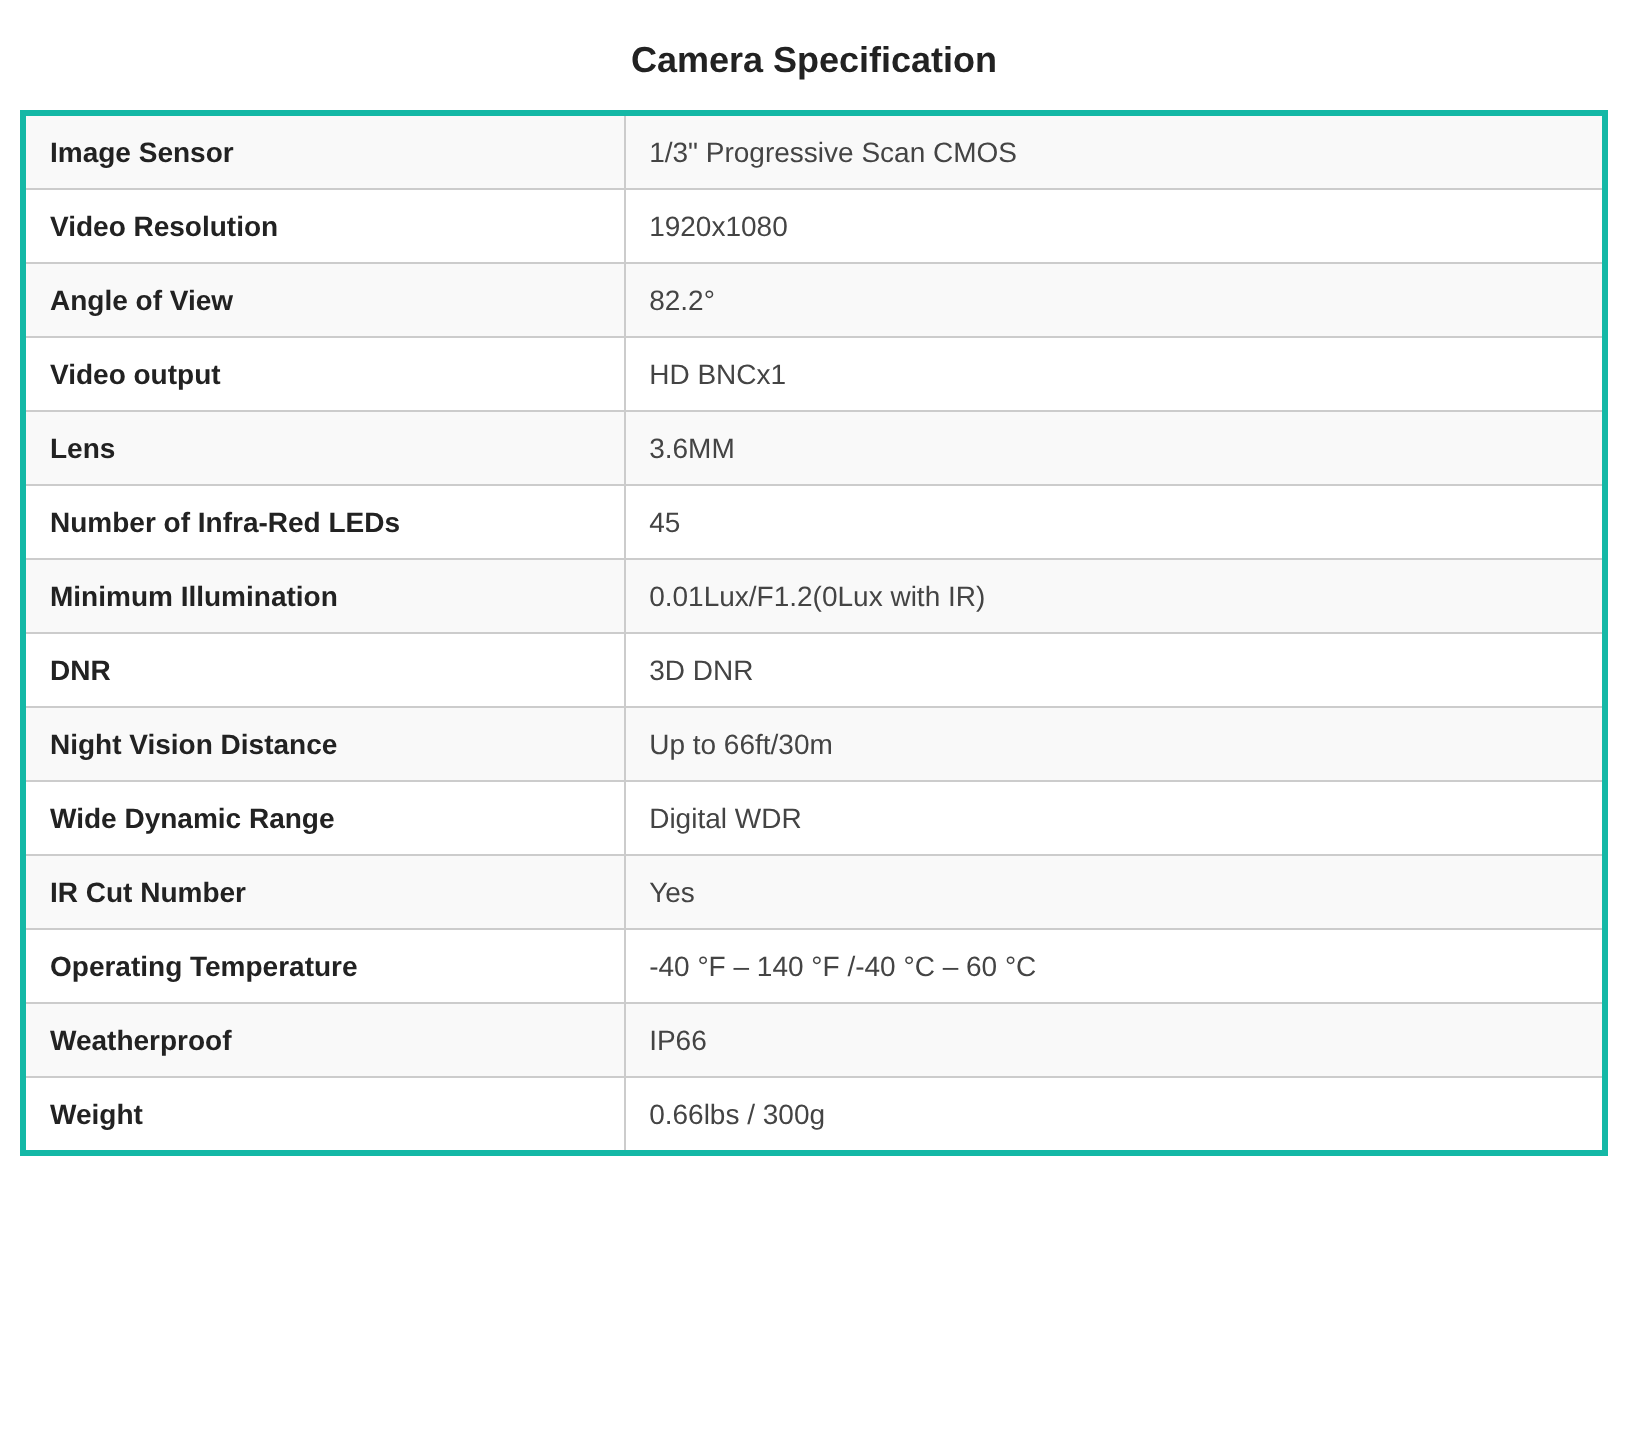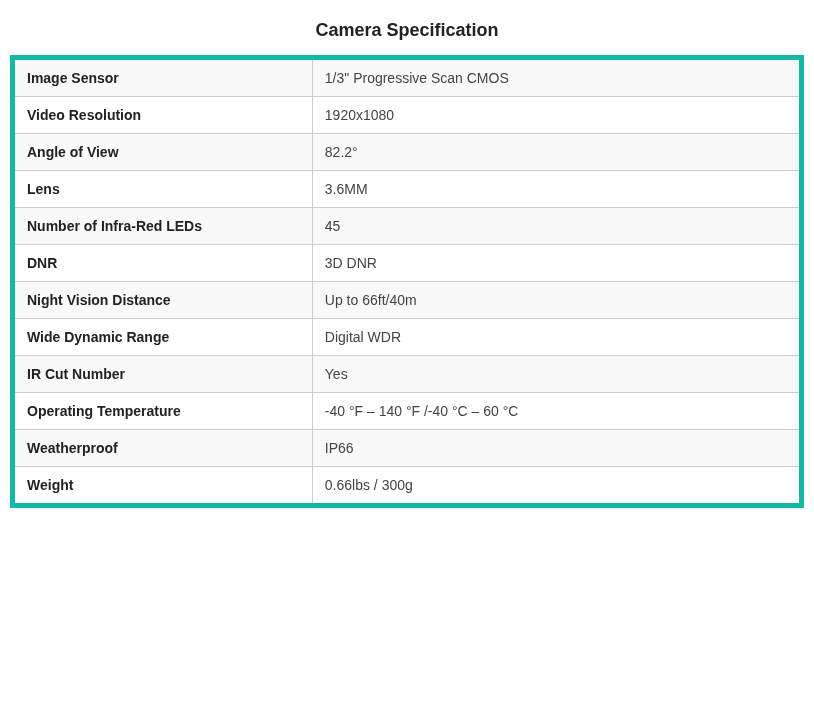--- a/index.html
+++ b/index.html
@@ -26,21 +26,21 @@
       text-align: center;
       font-size: 18px;
       font-weight: bold;
       margin-bottom: 14px;
       color: #222222;
     }
 
     .spec-table {
       width: 100%;
       border-collapse: collapse;
-      border: 5px solid #14b8a6;
+      border: 3px solid #14b8a6;
     }
 
     .spec-table tr {
       border-bottom: 1px solid #cccccc;
     }
 
     .spec-table tr:last-child {
       border-bottom: none;
     }
 
@@ -87,34 +87,42 @@
         </tr>
         <tr>
           <td class="spec-label">Video Resolution</td>
           <td class="spec-value">1920x1080</td>
         </tr>
         <tr>
           <td class="spec-label">Angle of View</td>
           <td class="spec-value">82.2°</td>
         </tr>
         <tr>
+          <td class="spec-label">Video output</td>
+          <td class="spec-value">HD BNCx1</td>
+        </tr>
+        <tr>
           <td class="spec-label">Lens</td>
           <td class="spec-value">3.6MM</td>
         </tr>
         <tr>
           <td class="spec-label">Number of Infra-Red LEDs</td>
           <td class="spec-value">45</td>
         </tr>
         <tr>
+          <td class="spec-label">Minimum Illumination</td>
+          <td class="spec-value">0.01Lux/F1.2(0Lux with IR)</td>
+        </tr>
+        <tr>
           <td class="spec-label">DNR</td>
           <td class="spec-value">3D DNR</td>
         </tr>
         <tr>
           <td class="spec-label">Night Vision Distance</td>
-          <td class="spec-value">Up to 66ft/40m</td>
+          <td class="spec-value">Up to 66ft/30m</td>
         </tr>
         <tr>
           <td class="spec-label">Wide Dynamic Range</td>
           <td class="spec-value">Digital WDR</td>
         </tr>
         <tr>
           <td class="spec-label">IR Cut Number</td>
           <td class="spec-value">Yes</td>
         </tr>
         <tr>

